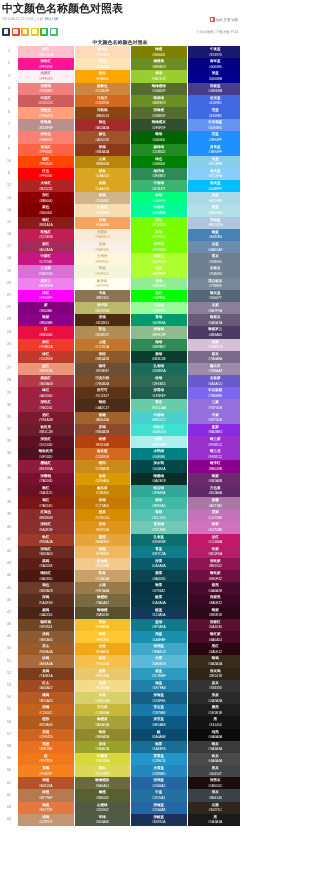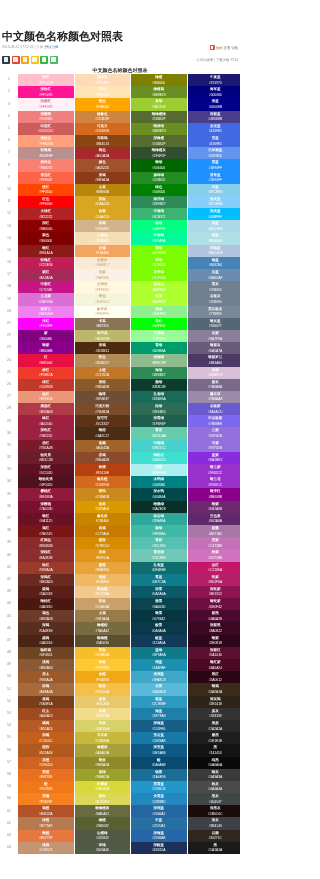--- a/index.html
+++ b/index.html
@@ -3,21 +3,21 @@
 <meta charset="utf-8">
 <title>中文颜色名称颜色对照表</title>
 <style>
   html,body{margin:0;padding:0;}
   body{
     width:240px;height:879px;overflow:hidden;
     background:#ffffff;
     font-family:"Liberation Sans","DejaVu Sans",sans-serif;
     -webkit-font-smoothing:none;
   }
-  .page{width:240px;height:655px;position:relative;box-sizing:border-box;margin-top:28px;}
+  .page{width:240px;height:655px;position:relative;box-sizing:border-box;}
 
   
   .post-title{
     font-size:11px;font-weight:bold;color:#222;
     line-height:12px;
     padding:2px 0 0 2px;
     letter-spacing:0px;
     white-space:nowrap;
   }
   .meta-row{

